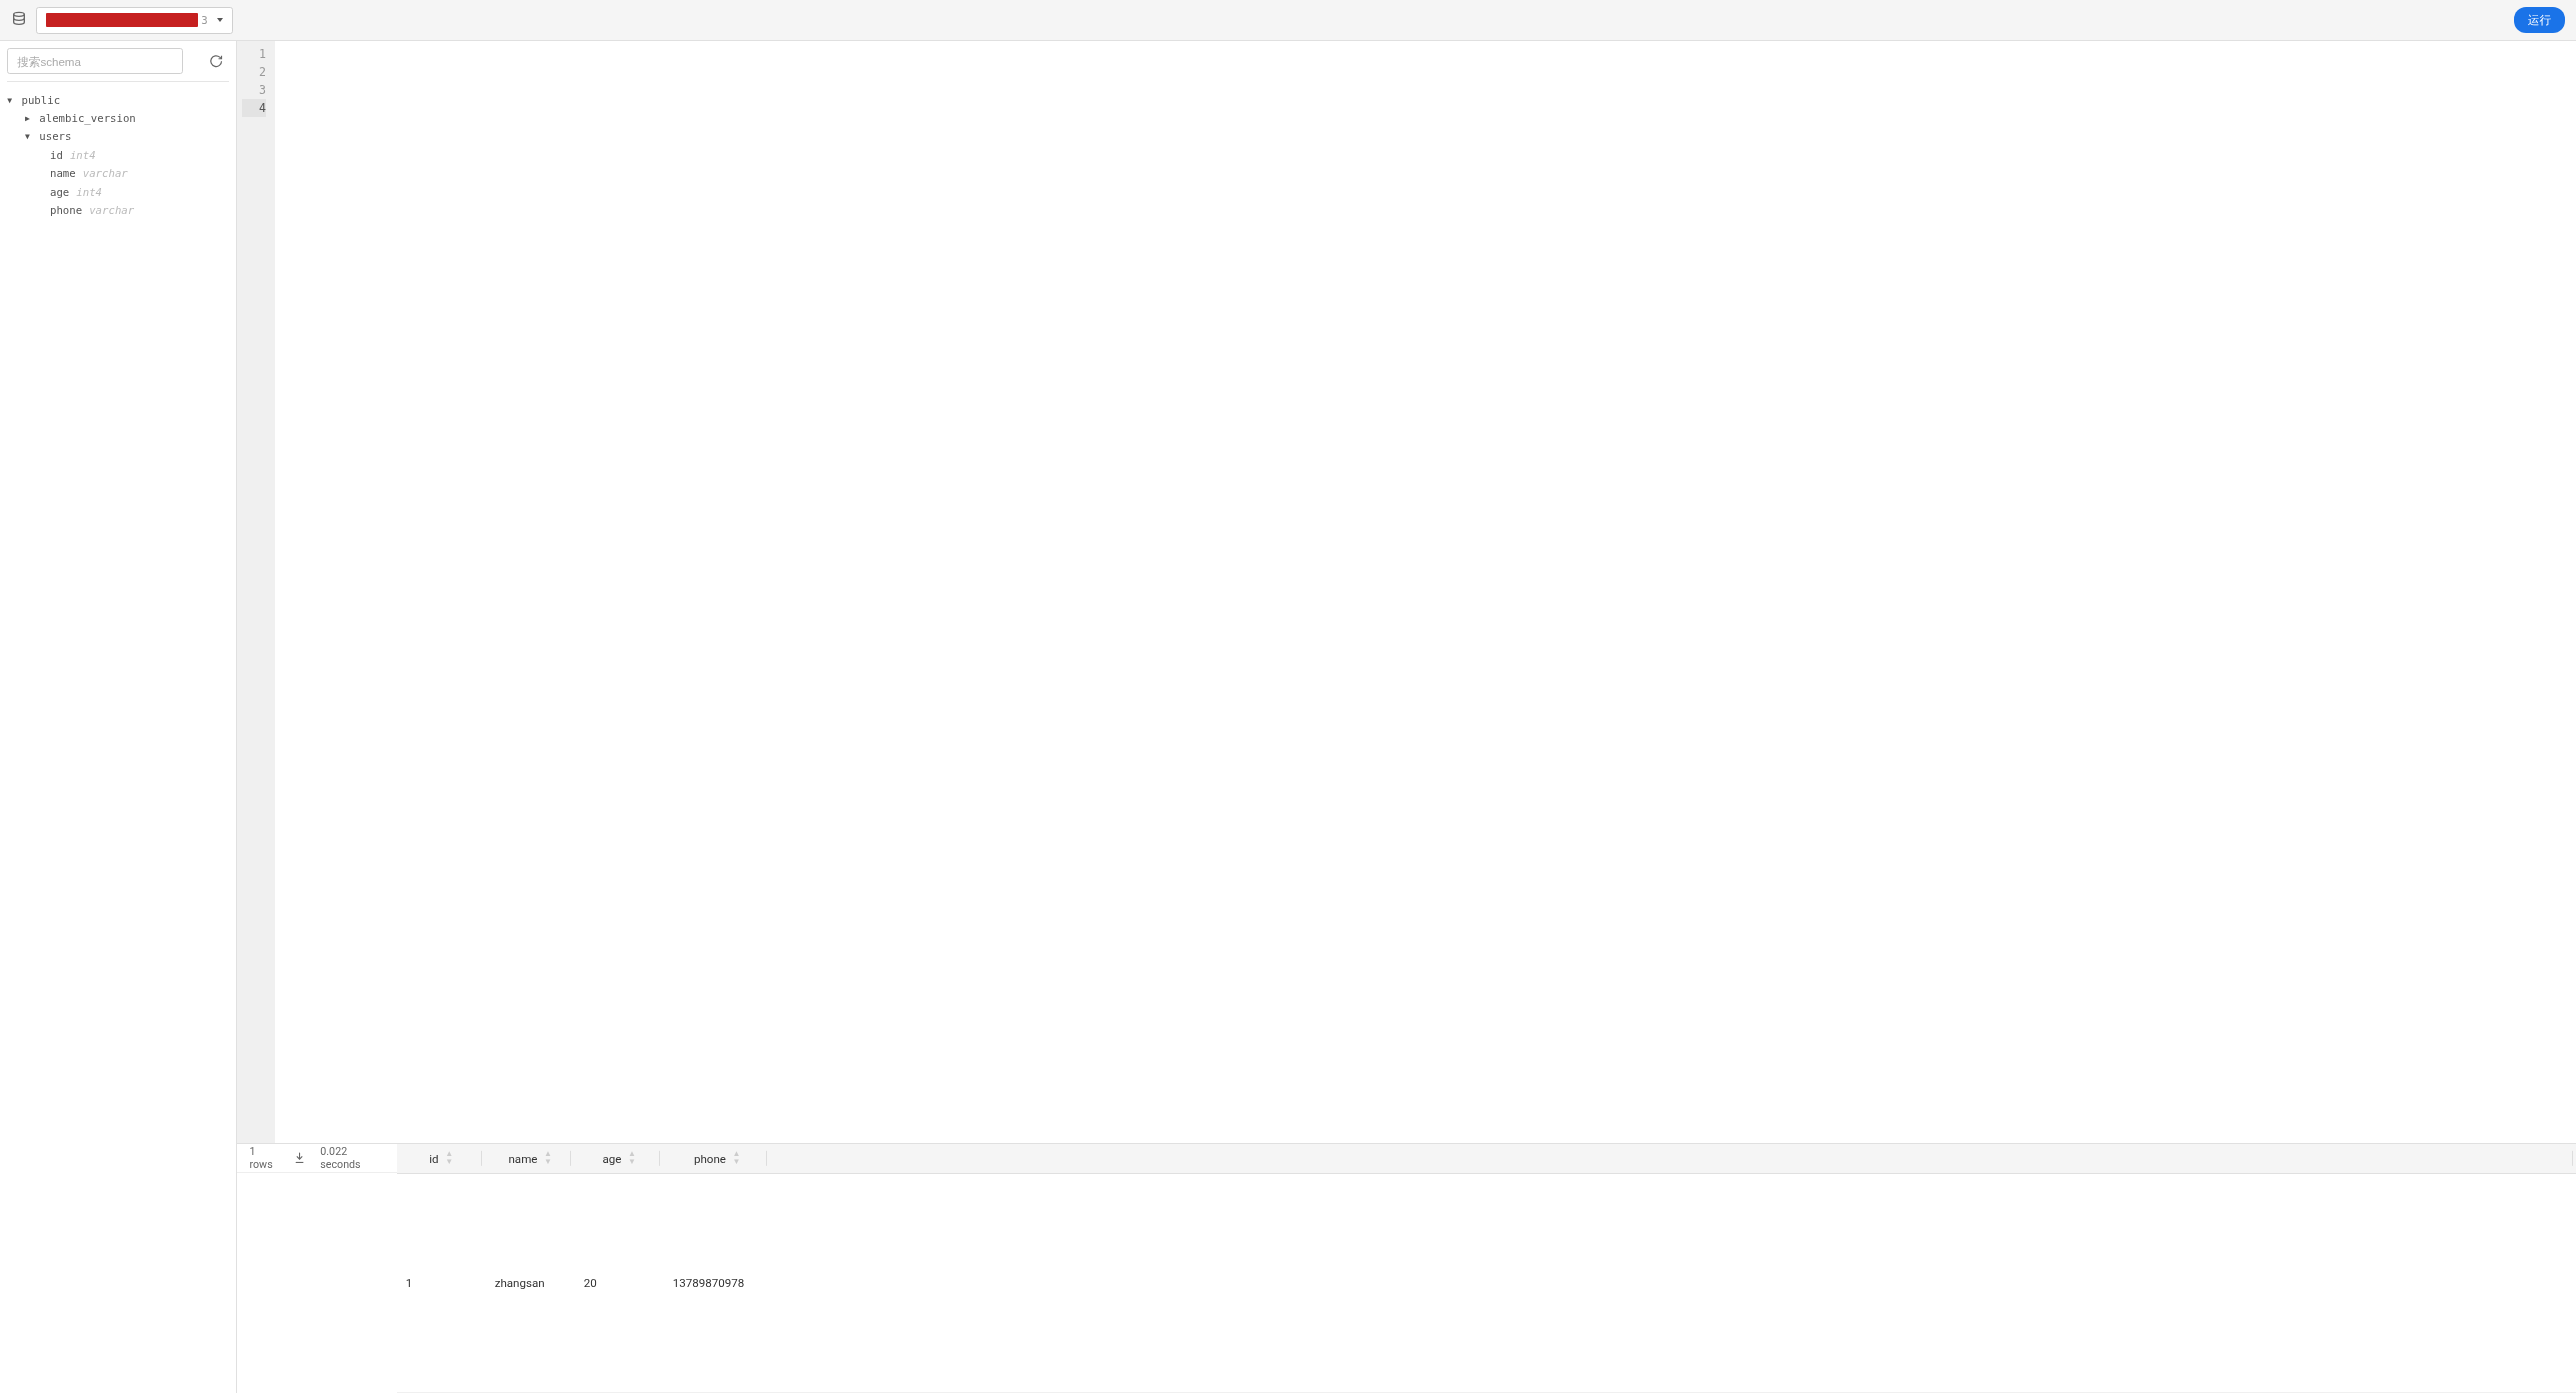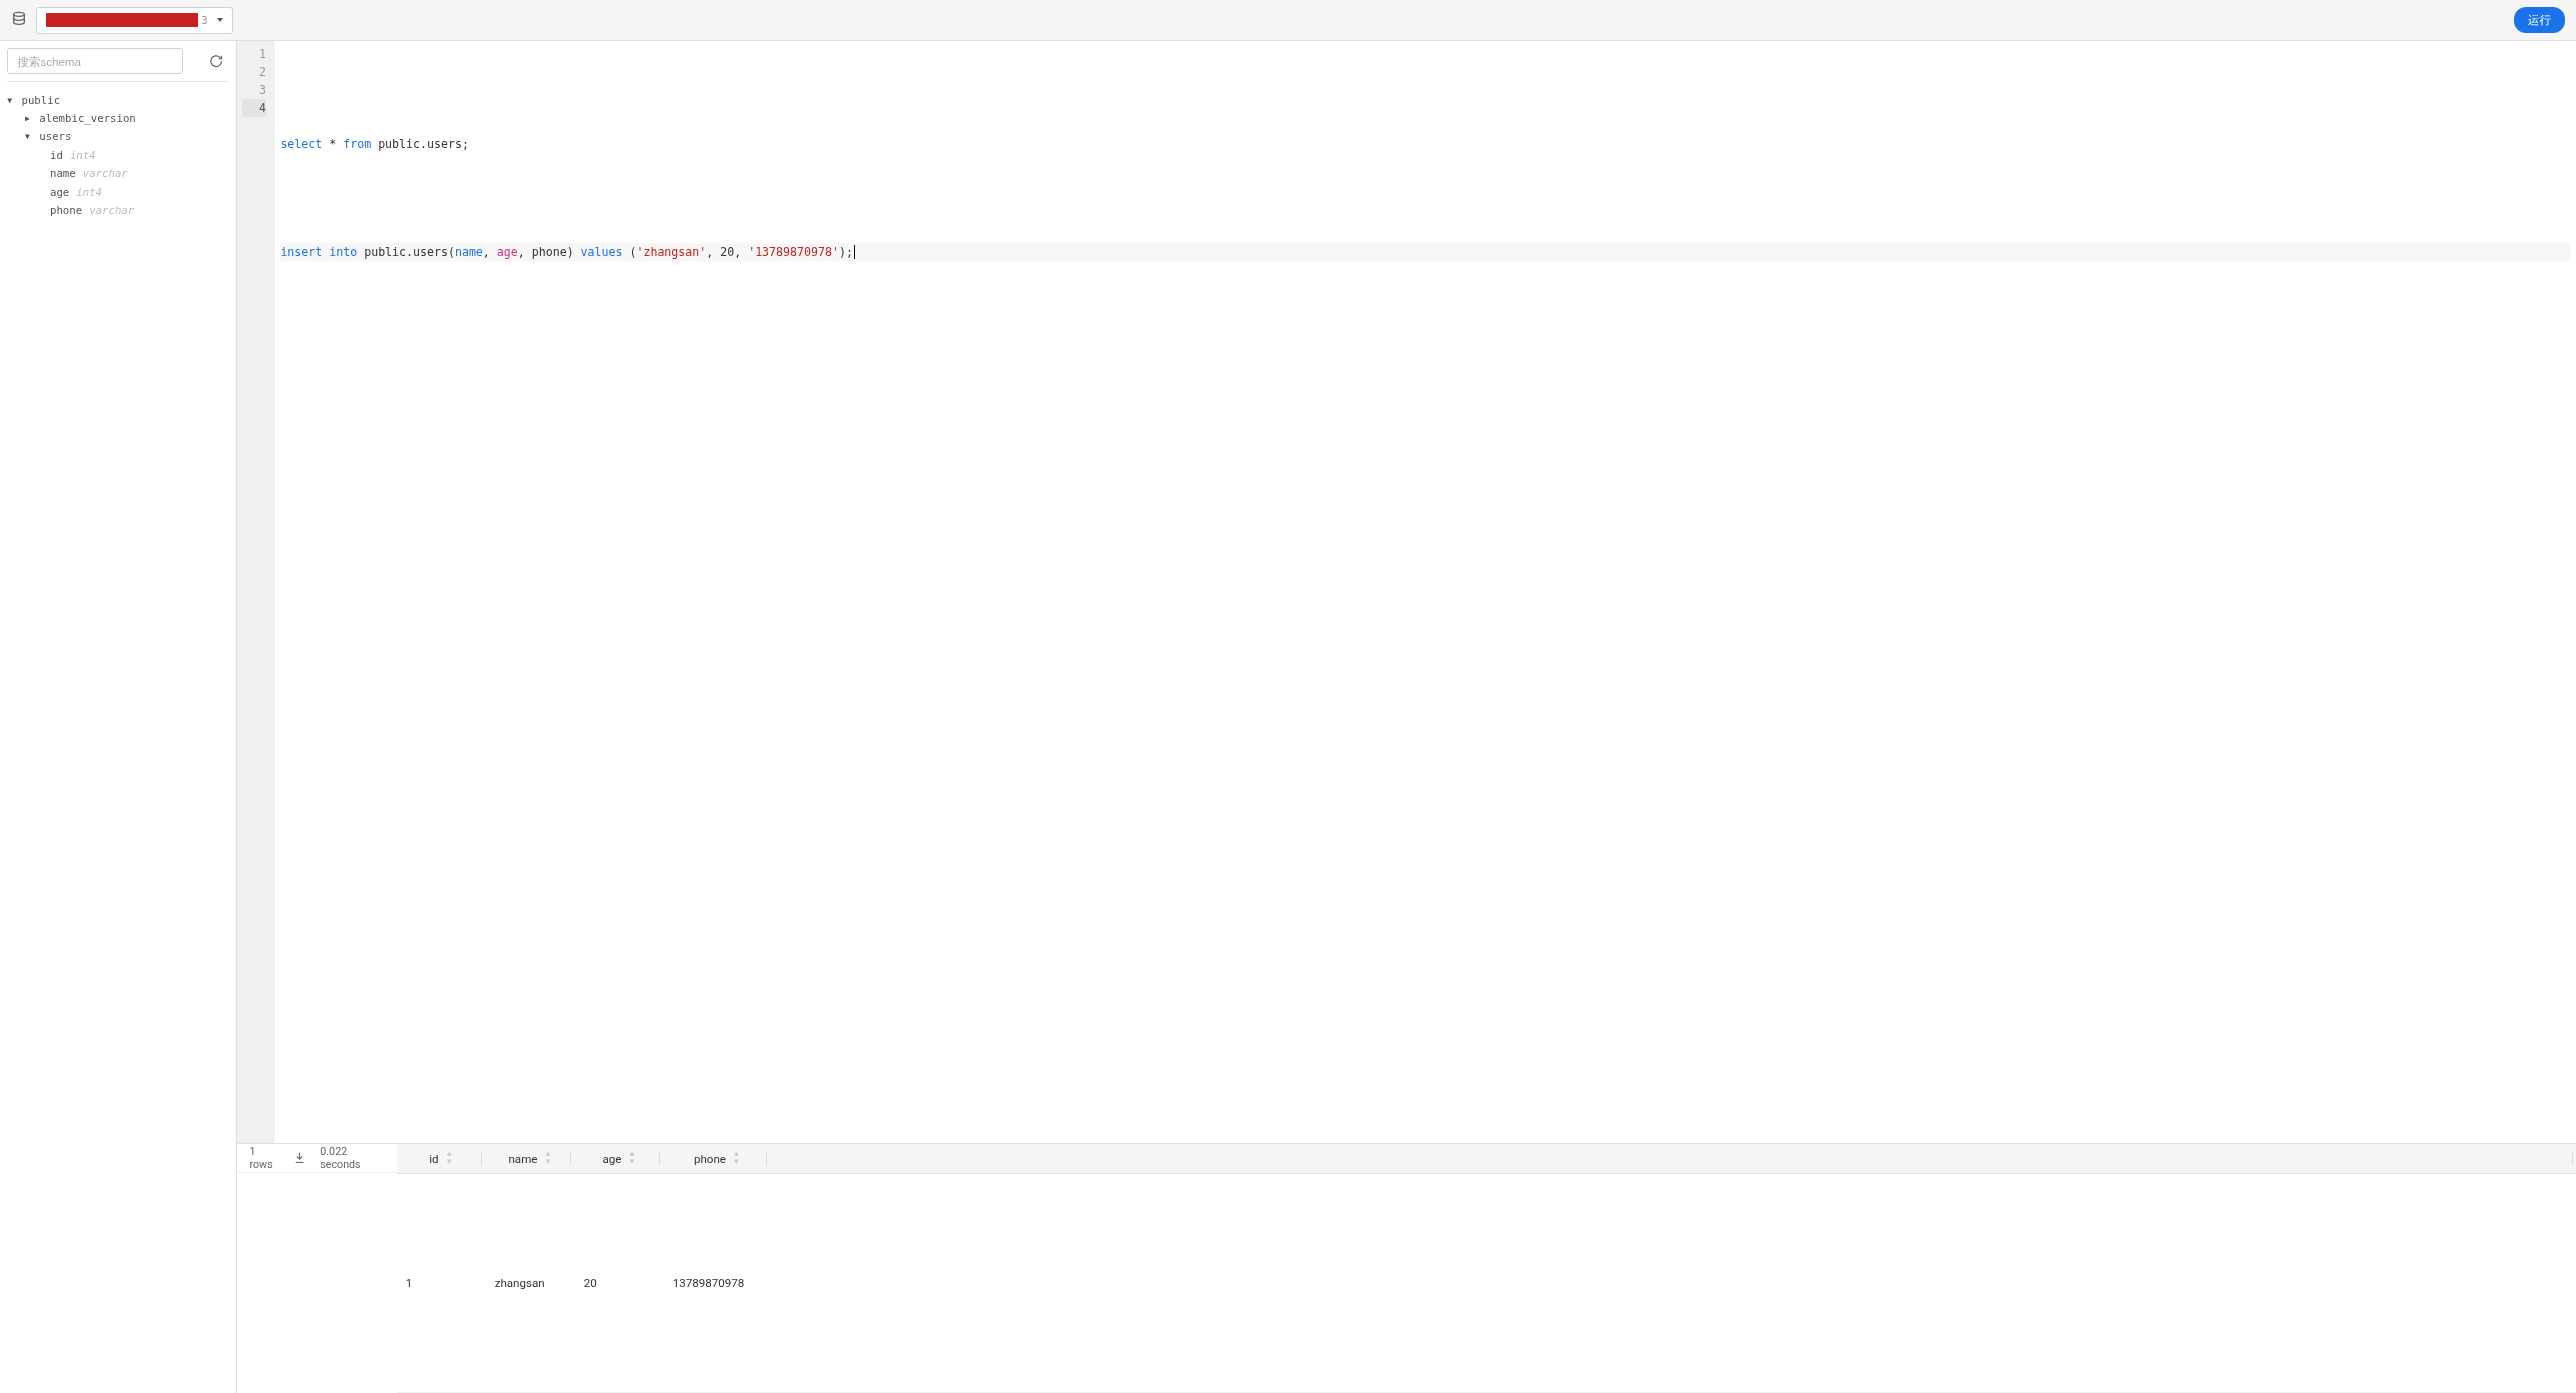--- a/index.html
+++ b/index.html
@@ -332,23 +332,21 @@
 
     <div class="editor">
       <div class="gutter">
         <div class="gutter-line">1</div>
         <div class="gutter-line">2</div>
         <div class="gutter-line">3</div>
         <div class="gutter-line active">4</div>
       </div>
       <div class="code">
         <div class="code-line"></div>
-        <div class="code-line"><span class="kw">select</span> * <span class="kw">from</span> public.users;</div>
         <div class="code-line"></div>
-        <div class="code-line active"><span class="kw">insert</span> <span class="kw">into</span> public.users(<span class="kw">name</span>, <span class="pink">age</span>, phone) <span class="kw">values</span> (<span class="str">'zhangsan'</span>, 20, <span class="str">'13789870978'</span>);<span class="cursor"></span></div>
       </div>
     </div>
 
     <div class="results">
       <div class="results-status">
         <span>1 rows</span>
         <span class="download-icon">
           <svg viewBox="0 0 24 24" fill="none" stroke="currentColor" stroke-width="2">
             <path d="M12 3v12"></path>
             <path d="M7 10l5 5 5-5"></path>

